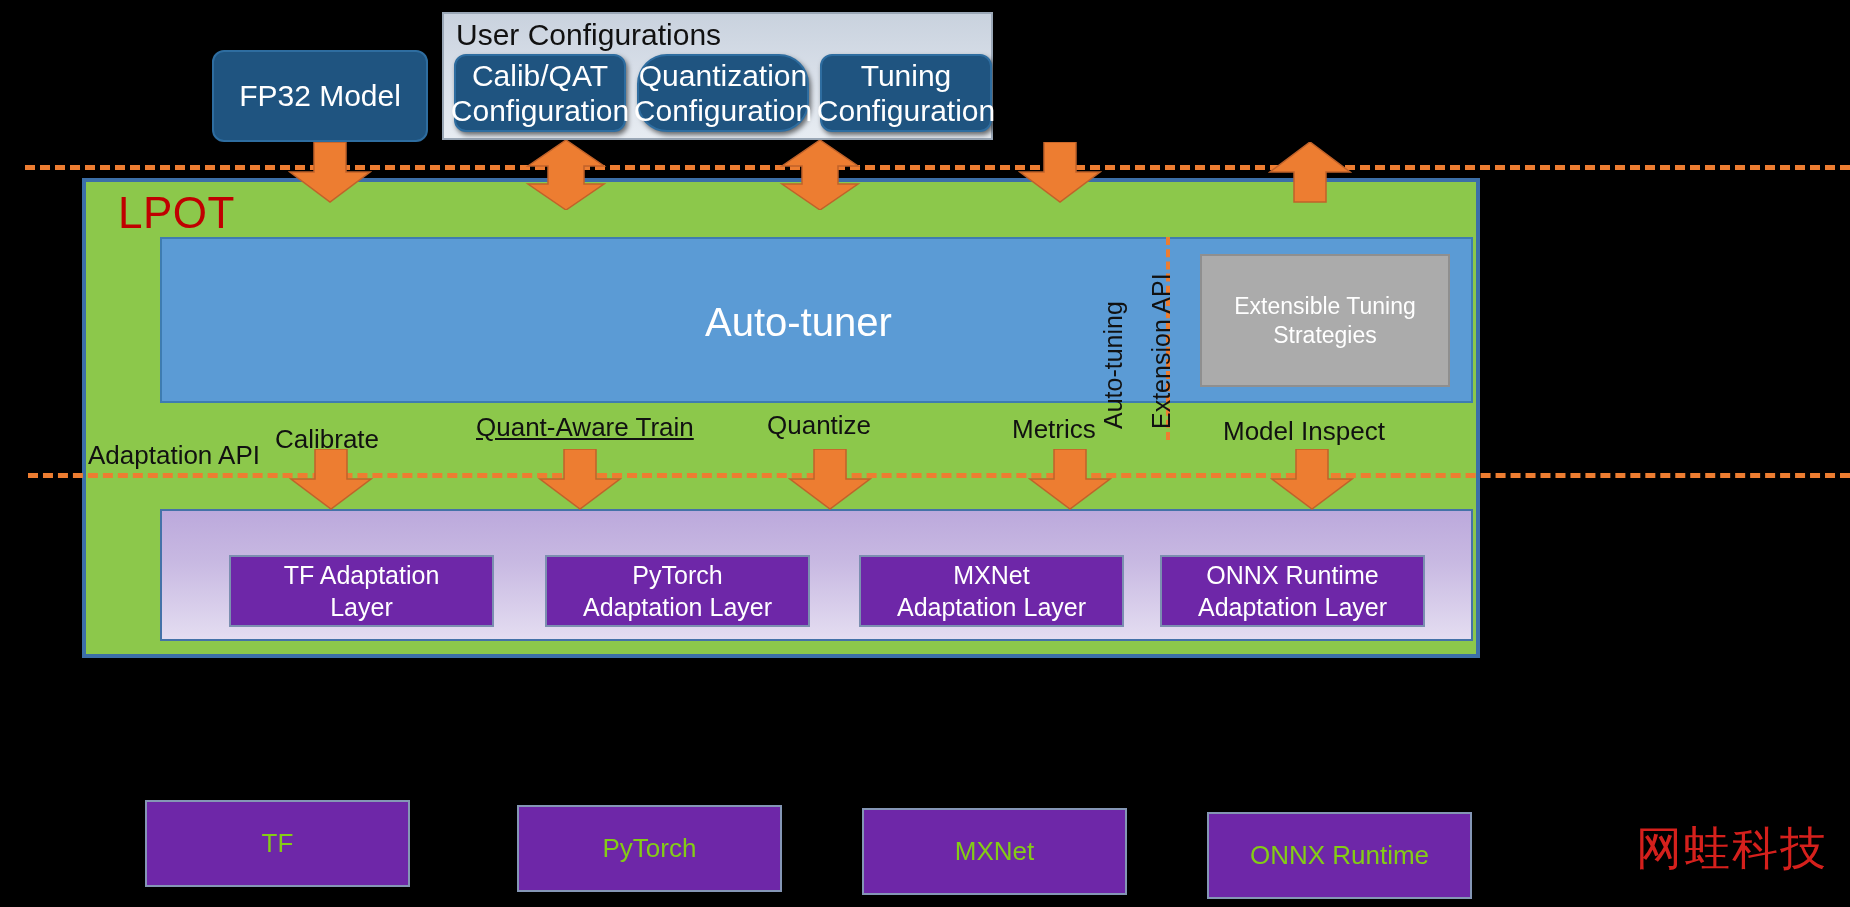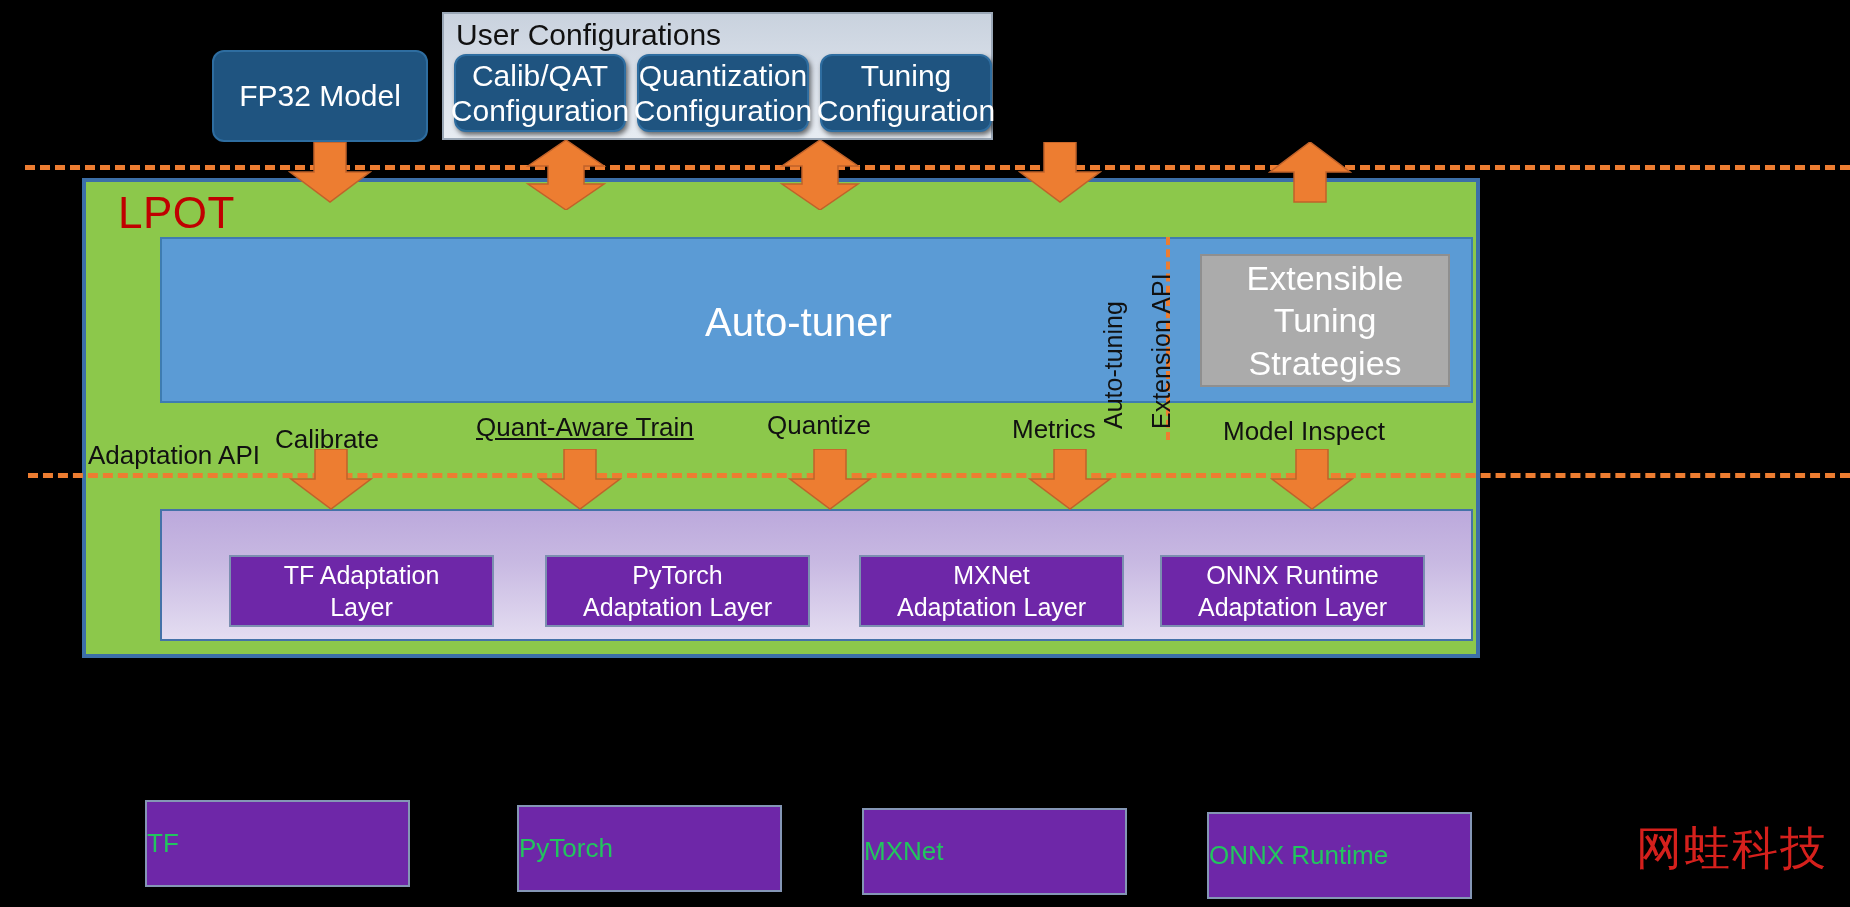--- a/index.html
+++ b/index.html
@@ -75,21 +75,21 @@
 
   
   #ext-strategies-box {
     background: #ABABAB;
     border: 2px solid #8F8F8F;
     color: #FFFFFF;
     display: flex;
     align-items: center;
     justify-content: center;
     text-align: center;
-    font-size: 34px;
+    font-size: 23px;
     line-height: 1.25;
   }
 
   
   .vlabel {
     position: absolute;
     transform-origin: left bottom;
     transform: rotate(-90deg);
     white-space: nowrap;
     font-size: 25px;
@@ -123,23 +123,24 @@
     display: flex;
     align-items: center;
     justify-content: center;
     text-align: center;
     font-size: 25px;
     line-height: 1.3;
   }
   .fw-box {
     background: #6E27A8;
     border: 2px solid #8496B5;
-    color: #22c55e;
+    color: #84cc16;
     display: flex;
     align-items: center;
+    justify-content: center;
     text-align: center;
     font-size: 26px;
     box-shadow: 2px 3px 4px rgba(0,0,0,0.5);
   }
 
   
   .dash-h {
     position: absolute;
     height: 0;
     border-top: 5px dashed #ED7D31;
@@ -176,21 +177,21 @@
   <div class="abs" id="user-config-panel" style="left:442px; top:12px; width:551px; height:128px;">
     <div id="user-config-title">User Configurations</div>
 
     <div class="abs navy-box" style="left:10px; top:40px; width:172px; height:78px;">
       <span>
         <span>Calib/QAT</span><br>
         <span>Configuration</span>
       </span>
     </div>
 
-    <div class="abs navy-box" style="left:193px; top:40px; width:172px; height:78px;">
+    <div class="abs navy-box" style="left:193px; top:40px; width:172px; height:78px;border-radius:30px;">
       <span>
         <span>Quantization</span><br>
         <span>Configuration</span>
       </span>
     </div>
 
     <div class="abs navy-box" style="left:376px; top:40px; width:172px; height:78px;">
       <span>
         <span>Tuning</span><br>
         <span>Configuration</span>

